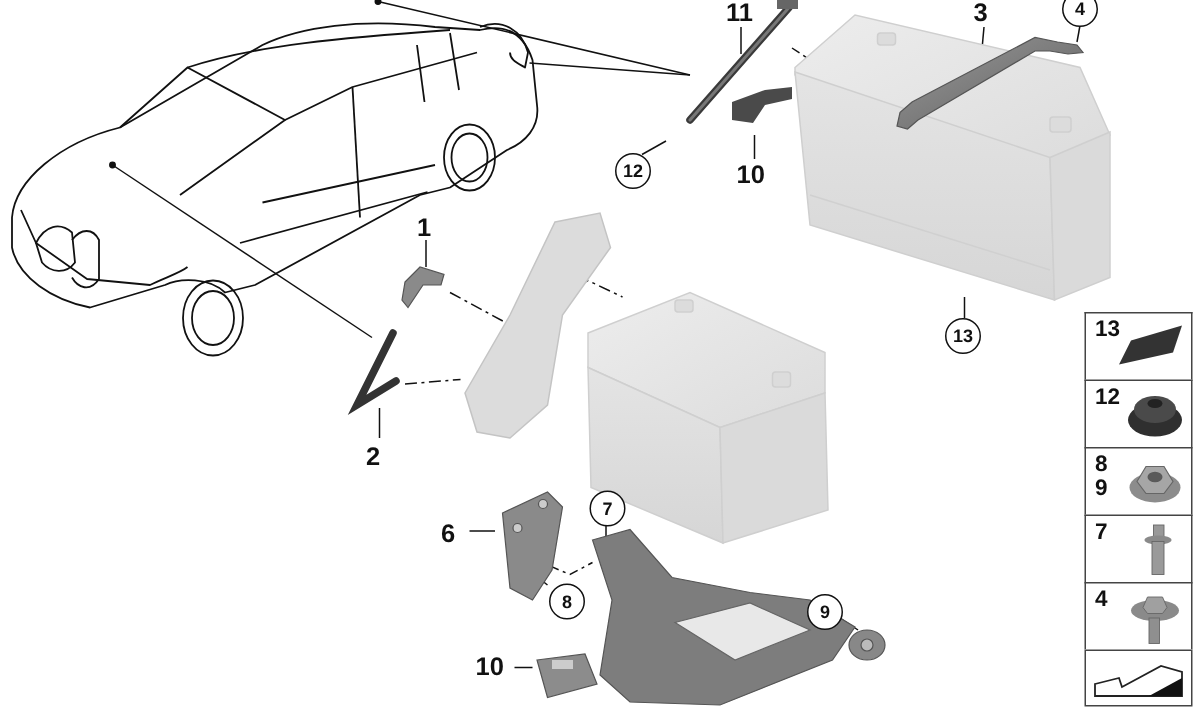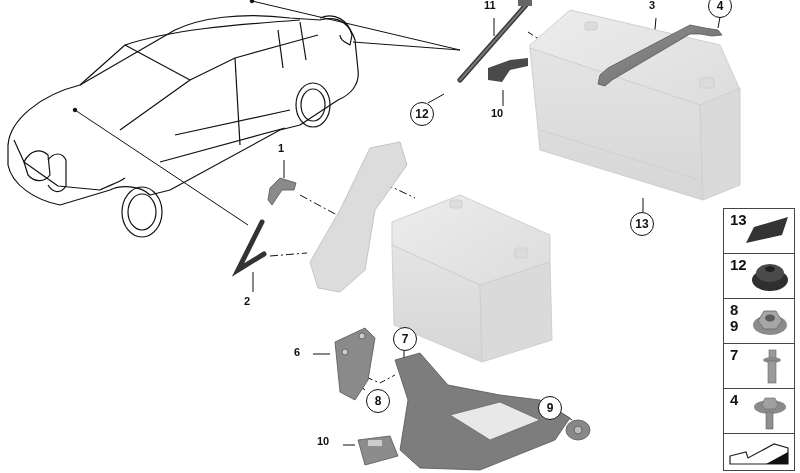--- a/index.html
+++ b/index.html
@@ -1,19 +1,19 @@
 <!DOCTYPE html>
 <html><head>
 <meta charset="utf-8">
 <style>
   html, body { margin: 0; padding: 0; background: #ffffff; }
   body { width: 800px; height: 473px; position: relative; overflow: hidden;
          font-family: "Liberation Sans", sans-serif; }
   #stage { position: absolute; left: 0; top: 0; width: 800px; height: 473px; }
-  .callout { position: absolute; font-weight: bold; font-size: 11px; color: #111;
+  .callout { position: absolute; font-weight: bold; font-size: 17px; color: #111;
              font-family: "Liberation Sans", sans-serif; line-height: 1; }
   .callout.circ { width: 22px; height: 22px; border: 1.6px solid #111; border-radius: 50%;
                   font-size: 12px; display: flex; align-items: center; justify-content: center;
                   background: #fff; }
   .legend { position: absolute; left: 723px; top: 208px; width: 72px; }
   .legend-cell { position: relative; height: 44px; border: 1px solid #444; border-bottom: none;
                  background: #fff; }
   .legend-cell:last-child { border-bottom: 1px solid #444; height: 36px; }
   .legend-num { position: absolute; left: 6px; top: 3px; font-weight: bold; font-size: 15px;
                 color: #111; line-height: 1.05; white-space: pre-line; }

